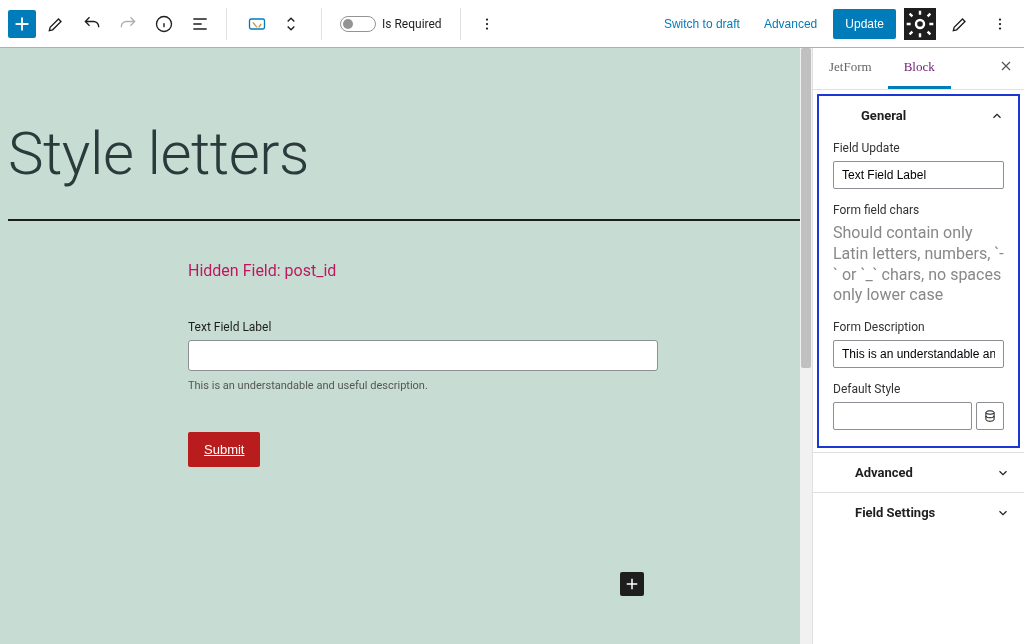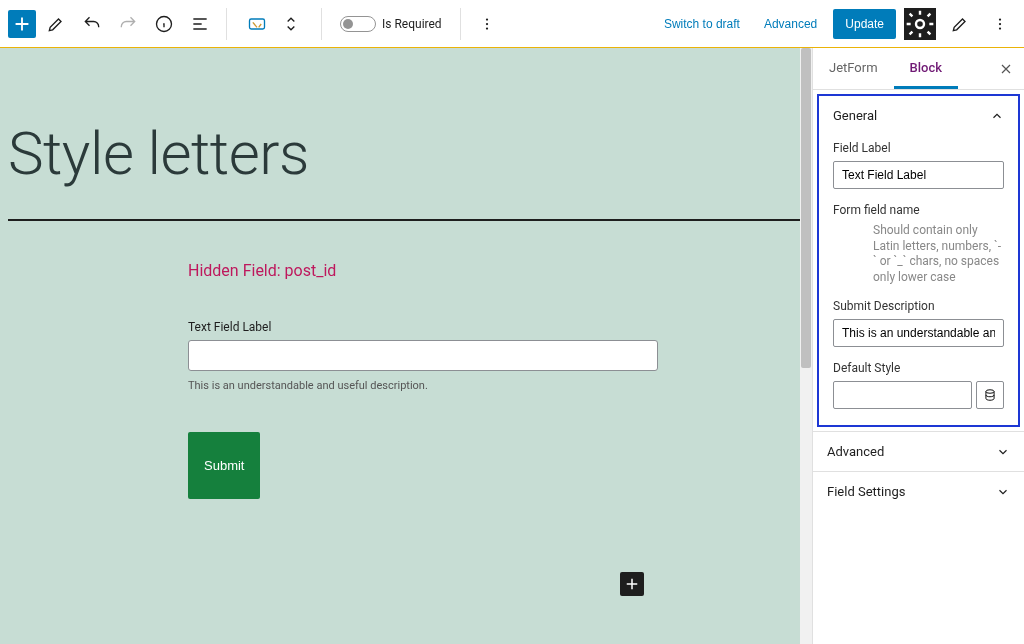--- a/index.html
+++ b/index.html
@@ -25,37 +25,37 @@
 .canvas-scroll { position:absolute; right:0; top:0; bottom:0; width:12px; background:#f1f1f1; }
 .canvas-scroll-thumb { position:absolute; left:1px; right:1px; top:0; height:320px; background:#c0c0c0; border-radius:2px;}
 .canvas { padding: 30px 8px 40px 8px; }
 .page-title { font-size:60px; font-weight:300; color:#2b3a3a; margin: 40px 0 30px 0; letter-spacing:-0.5px; }
 .hr { height:2px; background:#1e1e1e; margin: 0 0 40px 0; }
 .form-area { max-width:470px; margin:0 0 0 180px; }
 .hidden-field { font-size:16px; color:#be185d; margin:10px 0 40px 0; }
 .field-label { font-size:12px; color:#1e1e1e; margin-bottom:6px; }
 .field-input { width:100%; border:1px solid #8c8f94; border-radius:3px; padding:7px 8px; font-size:13px; background:#fff; }
 .field-desc { font-size:11px; color:#555; margin-top:8px; }
-.submit { margin-top:40px; background:#15803d; color:#fff; border:none; padding:26px 16px; font-size:13px; border-radius:2px; cursor:pointer; }
+.submit { margin-top:40px; background:#b91c1c; color:#fff; border:none; padding:10px 16px; font-size:13px; border-radius:2px; cursor:pointer;text-decoration:underline; }
 .add-block-floating { position:absolute; left:620px; top:524px; width:24px; height:24px; background:#1e1e1e; color:#fff; display:flex; align-items:center; justify-content:center; border-radius:2px; cursor:pointer;}
 .add-block-floating svg{width:18px;height:18px;}
 .sidebar { width:212px; border-left:1px solid #e0e0e0; display:flex; flex-direction:column; overflow:auto;}
-.sb-tabs { display:flex; align-items:center; border-bottom:1px solid #e0e0e0; height:42px; }
+.sb-tabs { display:flex; align-items:flex-start; border-bottom:1px solid #e0e0e0; height:42px;font-family:Liberation Serif, serif; }
 .sb-tab { flex:0 0 auto; padding:0 16px; height:100%; display:flex; align-items:center; font-size:13px; color:#666; cursor:pointer; border-bottom:3px solid transparent; }
 .sb-tab.active { color:#701a75; border-bottom-color:#007cba; font-weight:500;}
 .sb-close { margin-left:auto; width:36px; height:36px; display:flex; align-items:center; justify-content:center; cursor:pointer; color:#555;}
 .sb-block-head { display:flex; align-items:center; gap:10px; padding:10px 14px; border-bottom:1px solid #e0e0e0; font-size:13px; font-weight:500;}
 .sb-block-head svg{width:20px;height:20px;}
 .panel { border:1px solid #e0e0e0; }
 .panel.highlighted { border:2px solid #1d37d4; margin:4px; }
-.panel-head { display:flex; align-items:center; justify-content:space-between; padding:12px 14px; font-size:13px; font-weight:400; cursor:pointer;}
+.panel-head { display:flex; align-items:center; justify-content:space-between; padding:12px 14px; font-size:13px; font-weight:700; cursor:pointer;margin-left:28px;}
 .panel-body { padding: 6px 14px 16px 14px; display:flex; flex-direction:column; gap:14px;}
 .fgroup-label { font-size:12px; color:#333; margin-bottom:6px; }
 .sb-input { width:100%; border:1px solid #8c8f94; border-radius:2px; padding:6px 8px; font-size:12px; background:#fff; }
-.help-text { font-size:12px; color:#888; margin-top:6px; line-height:1.3;margin-left:40px;}
+.help-text { font-size:16px; color:#888; margin-top:6px; line-height:1.3;}
 .default-row { display:flex; gap:4px; }
 .default-row .sb-input { flex:1; }
 .db-btn { width:28px; border:1px solid #8c8f94; background:#fff; display:flex; align-items:center; justify-content:center; cursor:pointer; border-radius:2px;}
 .db-btn svg{width:14px;height:14px;}
 .collapse-panel { border-top:1px solid #e0e0e0; }
 .chev { width:14px; height:14px; }
 .ellipsis-v svg{width:18px;height:18px;}
 </style>
 </head>
 <body>
@@ -186,29 +186,29 @@
 
     <div class="panel highlighted">
       <div class="panel-head">
         <span>General</span>
         <svg class="chev" viewBox="0 0 24 24" fill="none" stroke="currentColor" stroke-width="2">
             <path d="M6 15l6-6 6 6"></path>
           </svg>
       </div>
       <div class="panel-body">
         <div>
-          <div class="fgroup-label">Field Label</div>
+          <div class="fgroup-label">Field Update</div>
           <input class="sb-input" value="Text Field Label" style="">
         </div>
         <div>
-          <div class="fgroup-label">Form field name</div>
+          <div class="fgroup-label">Form field chars</div>
           <div class="help-text">Should contain only Latin letters, numbers, `-` or `_` chars, no spaces only lower case</div>
         </div>
         <div>
-          <div class="fgroup-label">Submit Description</div>
+          <div class="fgroup-label">Form Description</div>
           <input class="sb-input" value="This is an understandable and useful description." style="">
         </div>
         <div>
           <div class="fgroup-label">Default Style</div>
           <div class="default-row">
             <input class="sb-input" value="" style="">
             <button class="db-btn">
               <svg viewBox="0 0 24 24" fill="none" stroke="currentColor" stroke-width="1.6">
                   <ellipse cx="12" cy="6" rx="7" ry="3"></ellipse>
                   <path d="M5 6v6c0 1.7 3.1 3 7 3s7-1.3 7-3V6M5 12v6c0 1.7 3.1 3 7 3s7-1.3 7-3v-6"></path>

